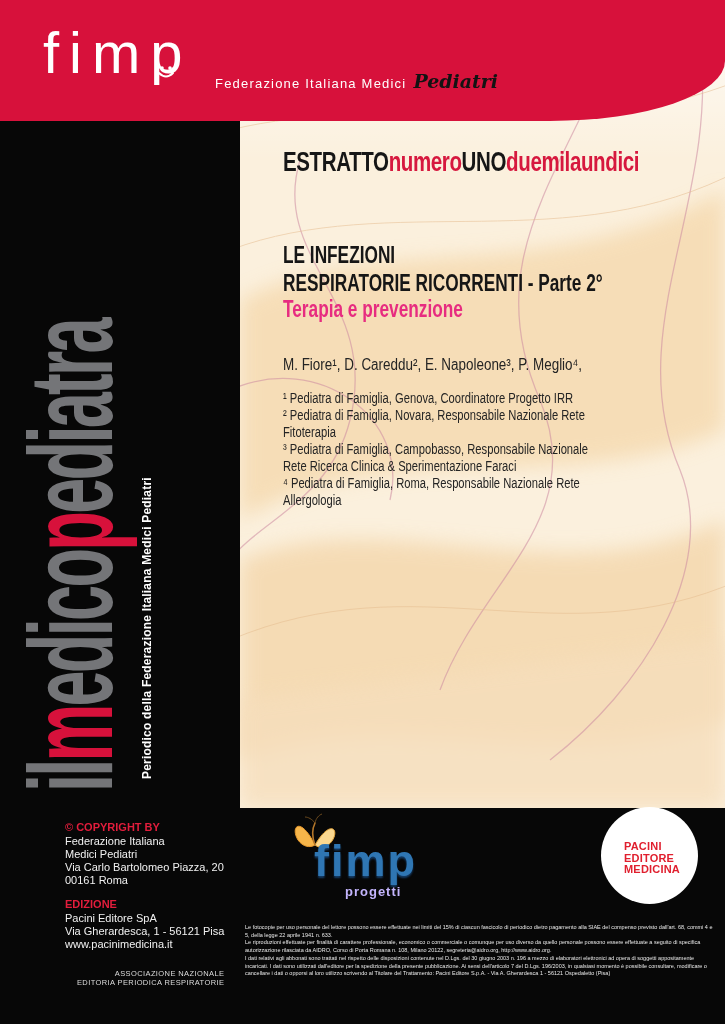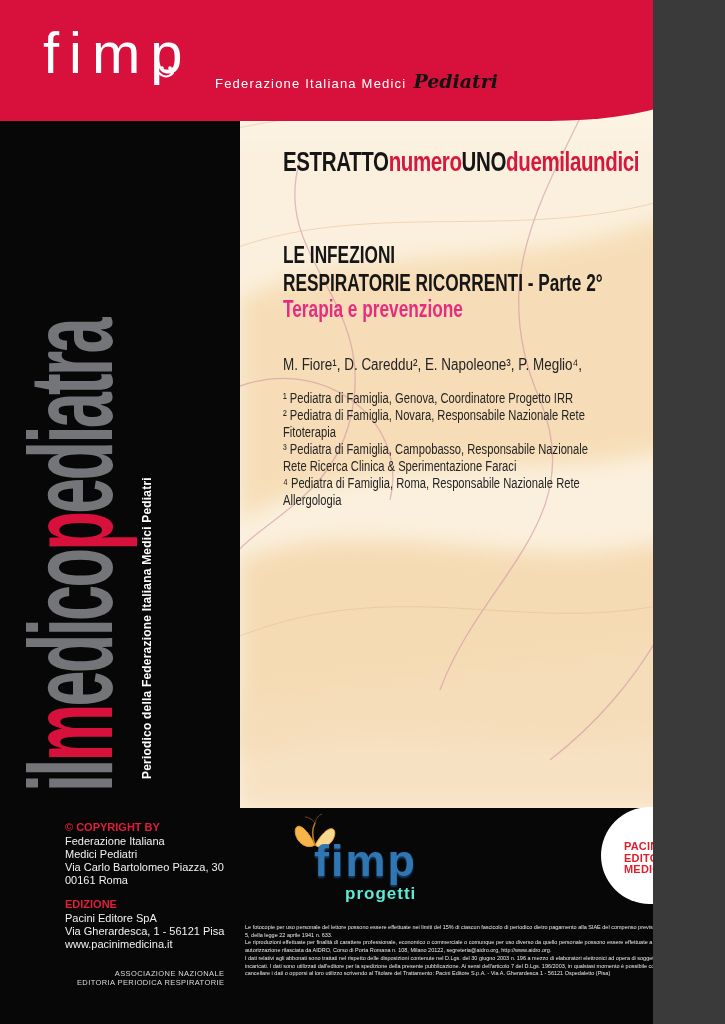--- a/index.html
+++ b/index.html
@@ -1,16 +1,16 @@
 <!DOCTYPE html>
 <html><head>
 <meta charset="utf-8">
 <style>
   html,body{margin:0;padding:0;background:#3a3a3a;}
-  .page{position:relative;width:653px;height:1024px;background:#070707;overflow:hidden;
+  .page{position:relative;width:725px;height:1024px;background:#070707;overflow:hidden;
         font-family:"Liberation Sans",sans-serif;}
 
   
   .main-area{position:absolute;left:240px;top:0;width:485px;height:808px;background:#fbf0dd;}
   .swirls{position:absolute;left:0;top:0;width:100%;height:100%;display:block;}
 
   
   .banner{position:absolute;left:0;top:0;width:725px;height:121px;background:#d7113b;
           border-bottom-right-radius:175px 60px;}
   .fimp-text{position:absolute;left:43px;top:22px;color:#fff;font-size:58px;font-weight:400;
@@ -49,21 +49,21 @@
   .f-label{color:#e21d3c;font-weight:700;margin:0 0 1px 0;}
   .f-gap1{height:11px;}
   .f-gap2{height:15px;}
   .anes-name{font-size:21px;letter-spacing:1.5px;color:#ffffff;line-height:22px;}
   .anes-small{font-size:7.5px;line-height:9px;letter-spacing:.4px;color:#dcdcdc;margin-top:3px;text-align:right;}
 
   .fp{position:absolute;left:288px;top:811px;width:160px;height:100px;}
   .fp-butterfly{position:absolute;left:0;top:0;}
   .fp-text{position:absolute;left:26px;top:24px;font-size:45px;font-weight:700;letter-spacing:2px;
            color:#2f76b3;text-shadow:0 2px 2px #143c66;}
-  .fp-sub{position:absolute;left:57px;top:73px;font-size:17px;font-weight:700;color:#5eead4;letter-spacing:1px;}
+  .fp-sub{position:absolute;left:57px;top:73px;font-size:13px;font-weight:700;color:#c4b5fd;letter-spacing:1px;}
 
   .badge{position:absolute;left:601px;top:807px;width:97px;height:97px;border-radius:50%;background:#ffffff;}
   .badge-text{position:absolute;left:23px;top:34px;font-size:11px;line-height:11.5px;font-weight:700;
               color:#e01f2e;letter-spacing:.2px;}
 
   .legal{position:absolute;left:245px;top:924px;width:472px;font-size:5.5px;line-height:7.7px;color:#e9e9e9;}
   .legal p{margin:0;}
 </style>
 </head>
 <body>
@@ -139,21 +139,21 @@
       <div>Allergologia</div>
     </div>
   </main>
 
   <footer>
 
     <div class="f-left">
       <div class="f-label">© COPYRIGHT BY</div>
       <div>Federazione Italiana</div>
       <div>Medici Pediatri</div>
-      <div>Via Carlo Bartolomeo Piazza, 30</div>
+      <div>Via Carlo Bartolomeo Piazza, 20</div>
       <div>00161 Roma</div>
       <div class="f-gap1"></div>
       <div class="f-label">EDIZIONE</div>
       <div>Pacini Editore SpA</div>
       <div>Via Gherardesca, 1 - 56121 Pisa</div>
       <div>www.pacinimedicina.it</div>
       <div class="f-gap2"></div>
       <div class="anes-small">
         <div>ASSOCIAZIONE NAZIONALE</div>
         <div>EDITORIA PERIODICA RESPIRATORIE</div>

